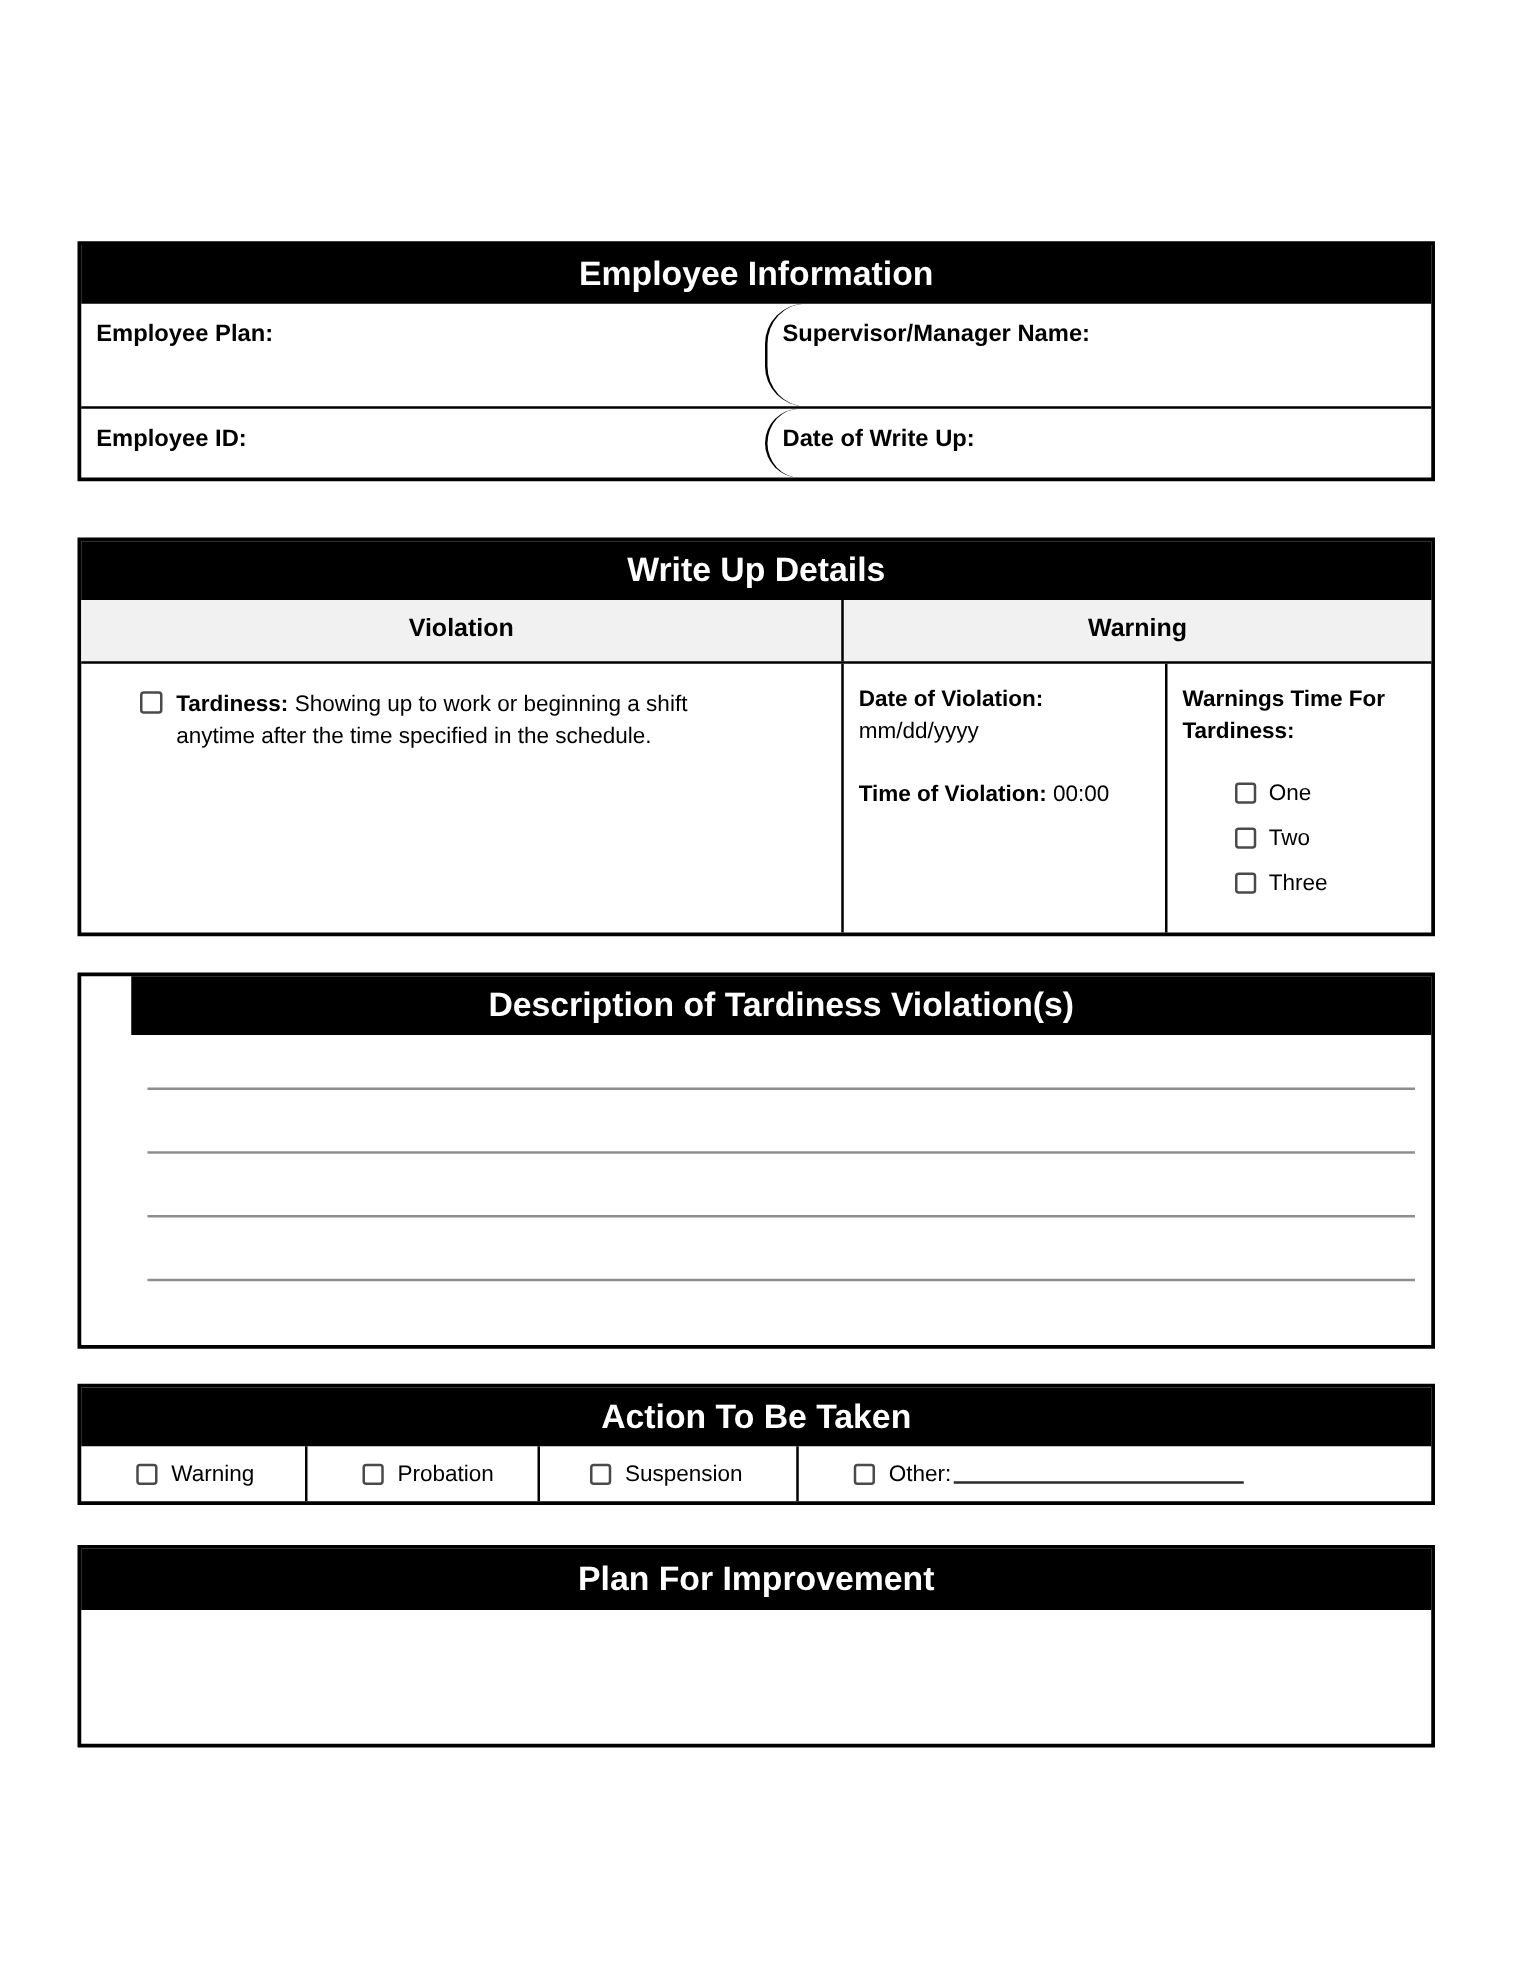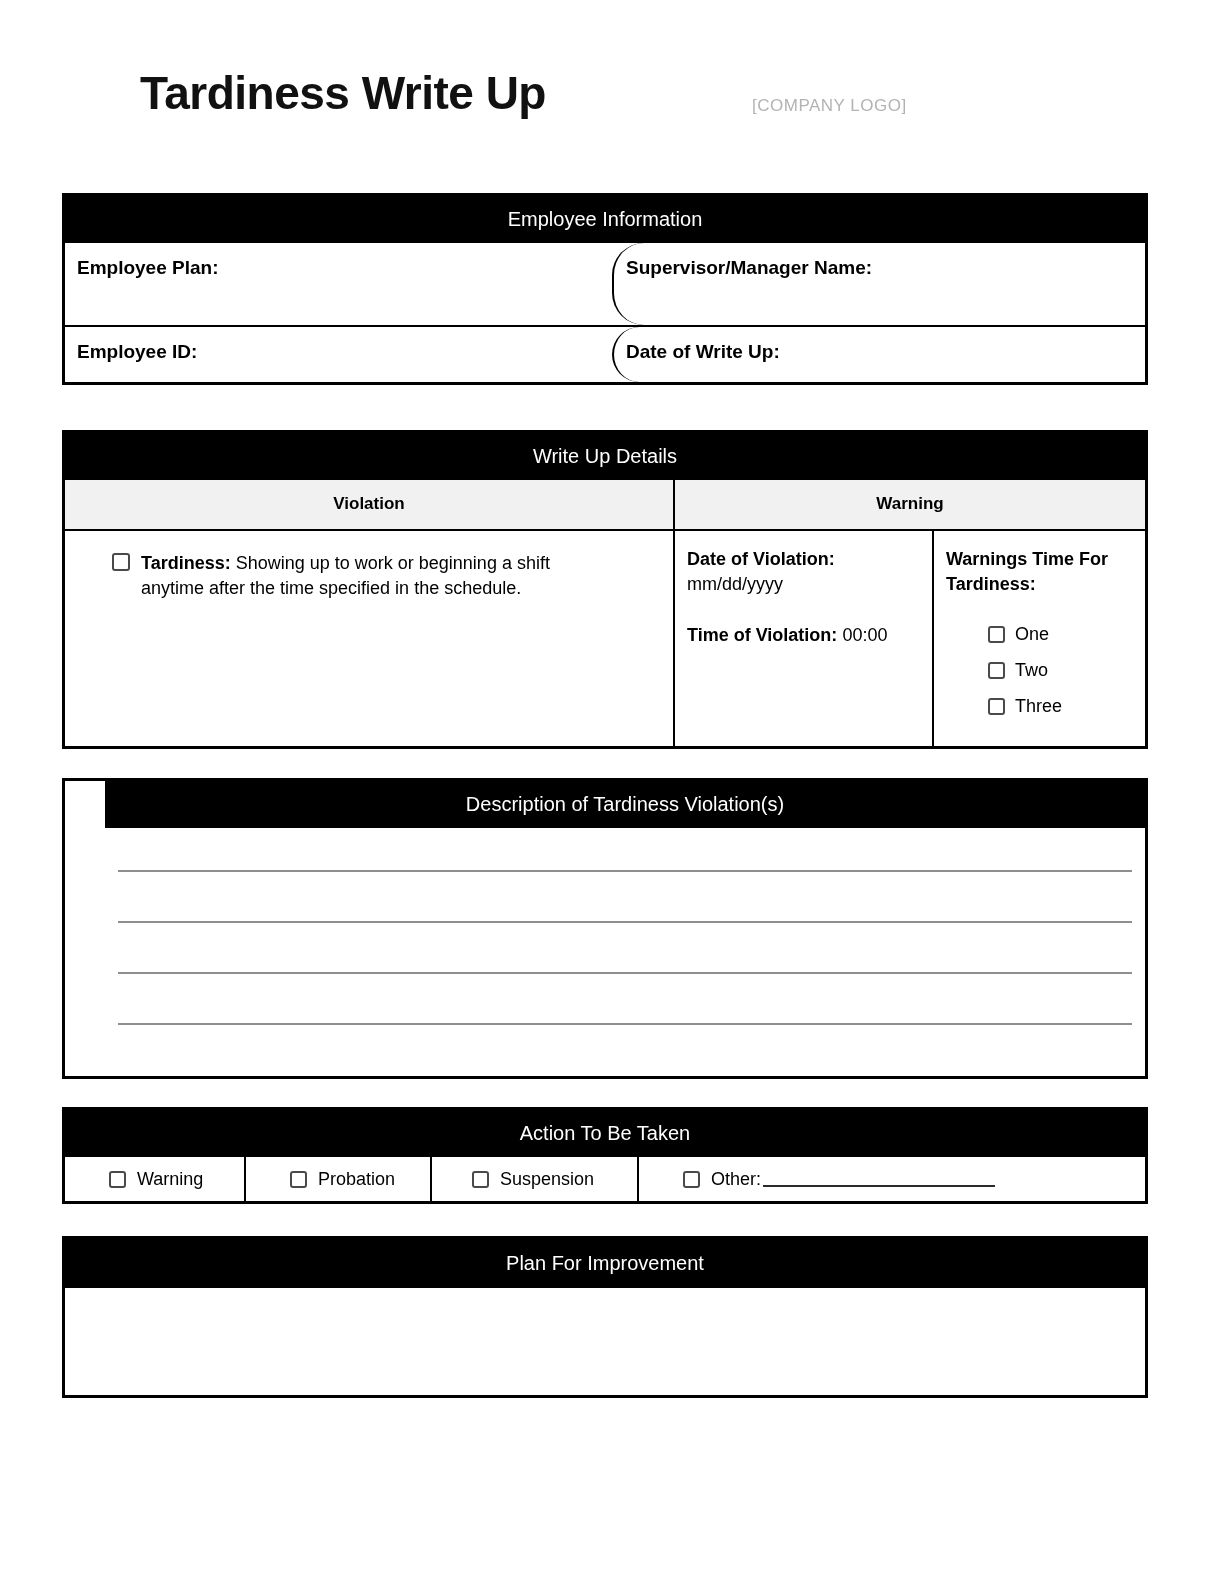--- a/index.html
+++ b/index.html
@@ -20,38 +20,38 @@
   }
   .logo-ph {
     position: absolute; left: 612px; top: 30px;
     font-size: 17px; color: #b3b3b3; letter-spacing: 0.5px; font-weight: 400;
   }
 
   
   .sec { position: absolute; left: 62px; width: 1086px; border: 3px solid #000; background: #fff; }
   .sec-header {
     background: #000; color: #fff; text-align: center;
-    font-size: 20px; font-weight: normal; height: 47px; line-height: 47px;
+    font-size: 27px; font-weight: bold; height: 47px; line-height: 47px;
   }
   .row { display: flex; border-top: 2px solid #000; }
   .bl { border-left: 2px solid #000; }
 
   
   #emp { top: 193px; }
   #emp .cell { padding: 14px 14px 0 12px; font-size: 19px; font-weight: bold; }
   #emp .r1 { height: 82px; }
   #emp .r2 { height: 57px; }
   #emp .c-left { flex: 0 0 547px; }
   #emp .c-right { flex: 1; border-radius: 32px; }
 
   
   #details { top: 430px; }
   #details .subhead { background: #f1f1f1; height: 49px; }
   #details .subcell {
-    font-size: 17px; font-weight: bold; text-align: center; line-height: 47px;
+    font-size: 20px; font-weight: bold; text-align: center; line-height: 47px;
   }
   #details .col-violation { flex: 0 0 608px; }
   #details .col-warning { flex: 1; }
   #details .content { height: 217px; }
   #details .cell-violation { flex: 0 0 608px; display: flex; padding: 20px 14px 0 47px; }
   #details .cell-date { flex: 0 0 259px; padding: 16px 8px 0 12px; font-size: 18px; line-height: 25px; }
   #details .cell-warn { flex: 1; padding: 16px 6px 0 12px; font-size: 18px; line-height: 25px; }
   .cb {
     display: inline-block; width: 18px; height: 18px; flex: 0 0 18px;
     border: 2px solid #4a4a4a; border-radius: 3px; background: #fff; margin-top: 2px;
@@ -91,24 +91,20 @@
   
   #plan { top: 1236px; }
   #plan .sec-header { height: 49px; line-height: 49px; }
   #plan .plan-box { height: 107px; }
 </style>
 </head>
 <body>
 
 <div class="page">
 
-  <div class="title-row">
-    <h1 class="page-title">Tardiness Write Up</h1>
-    <span class="logo-ph">[COMPANY LOGO]</span>
-  </div>
 
   <section class="sec" id="emp">
     <div class="sec-header">Employee Information</div>
     <div class="row r1" style="border-top:none;">
       <div class="cell c-left">
         <span>Employee Plan:</span>
       </div>
       <div class="cell c-right bl">
         <span>Supervisor/Manager Name:</span>
       </div>

